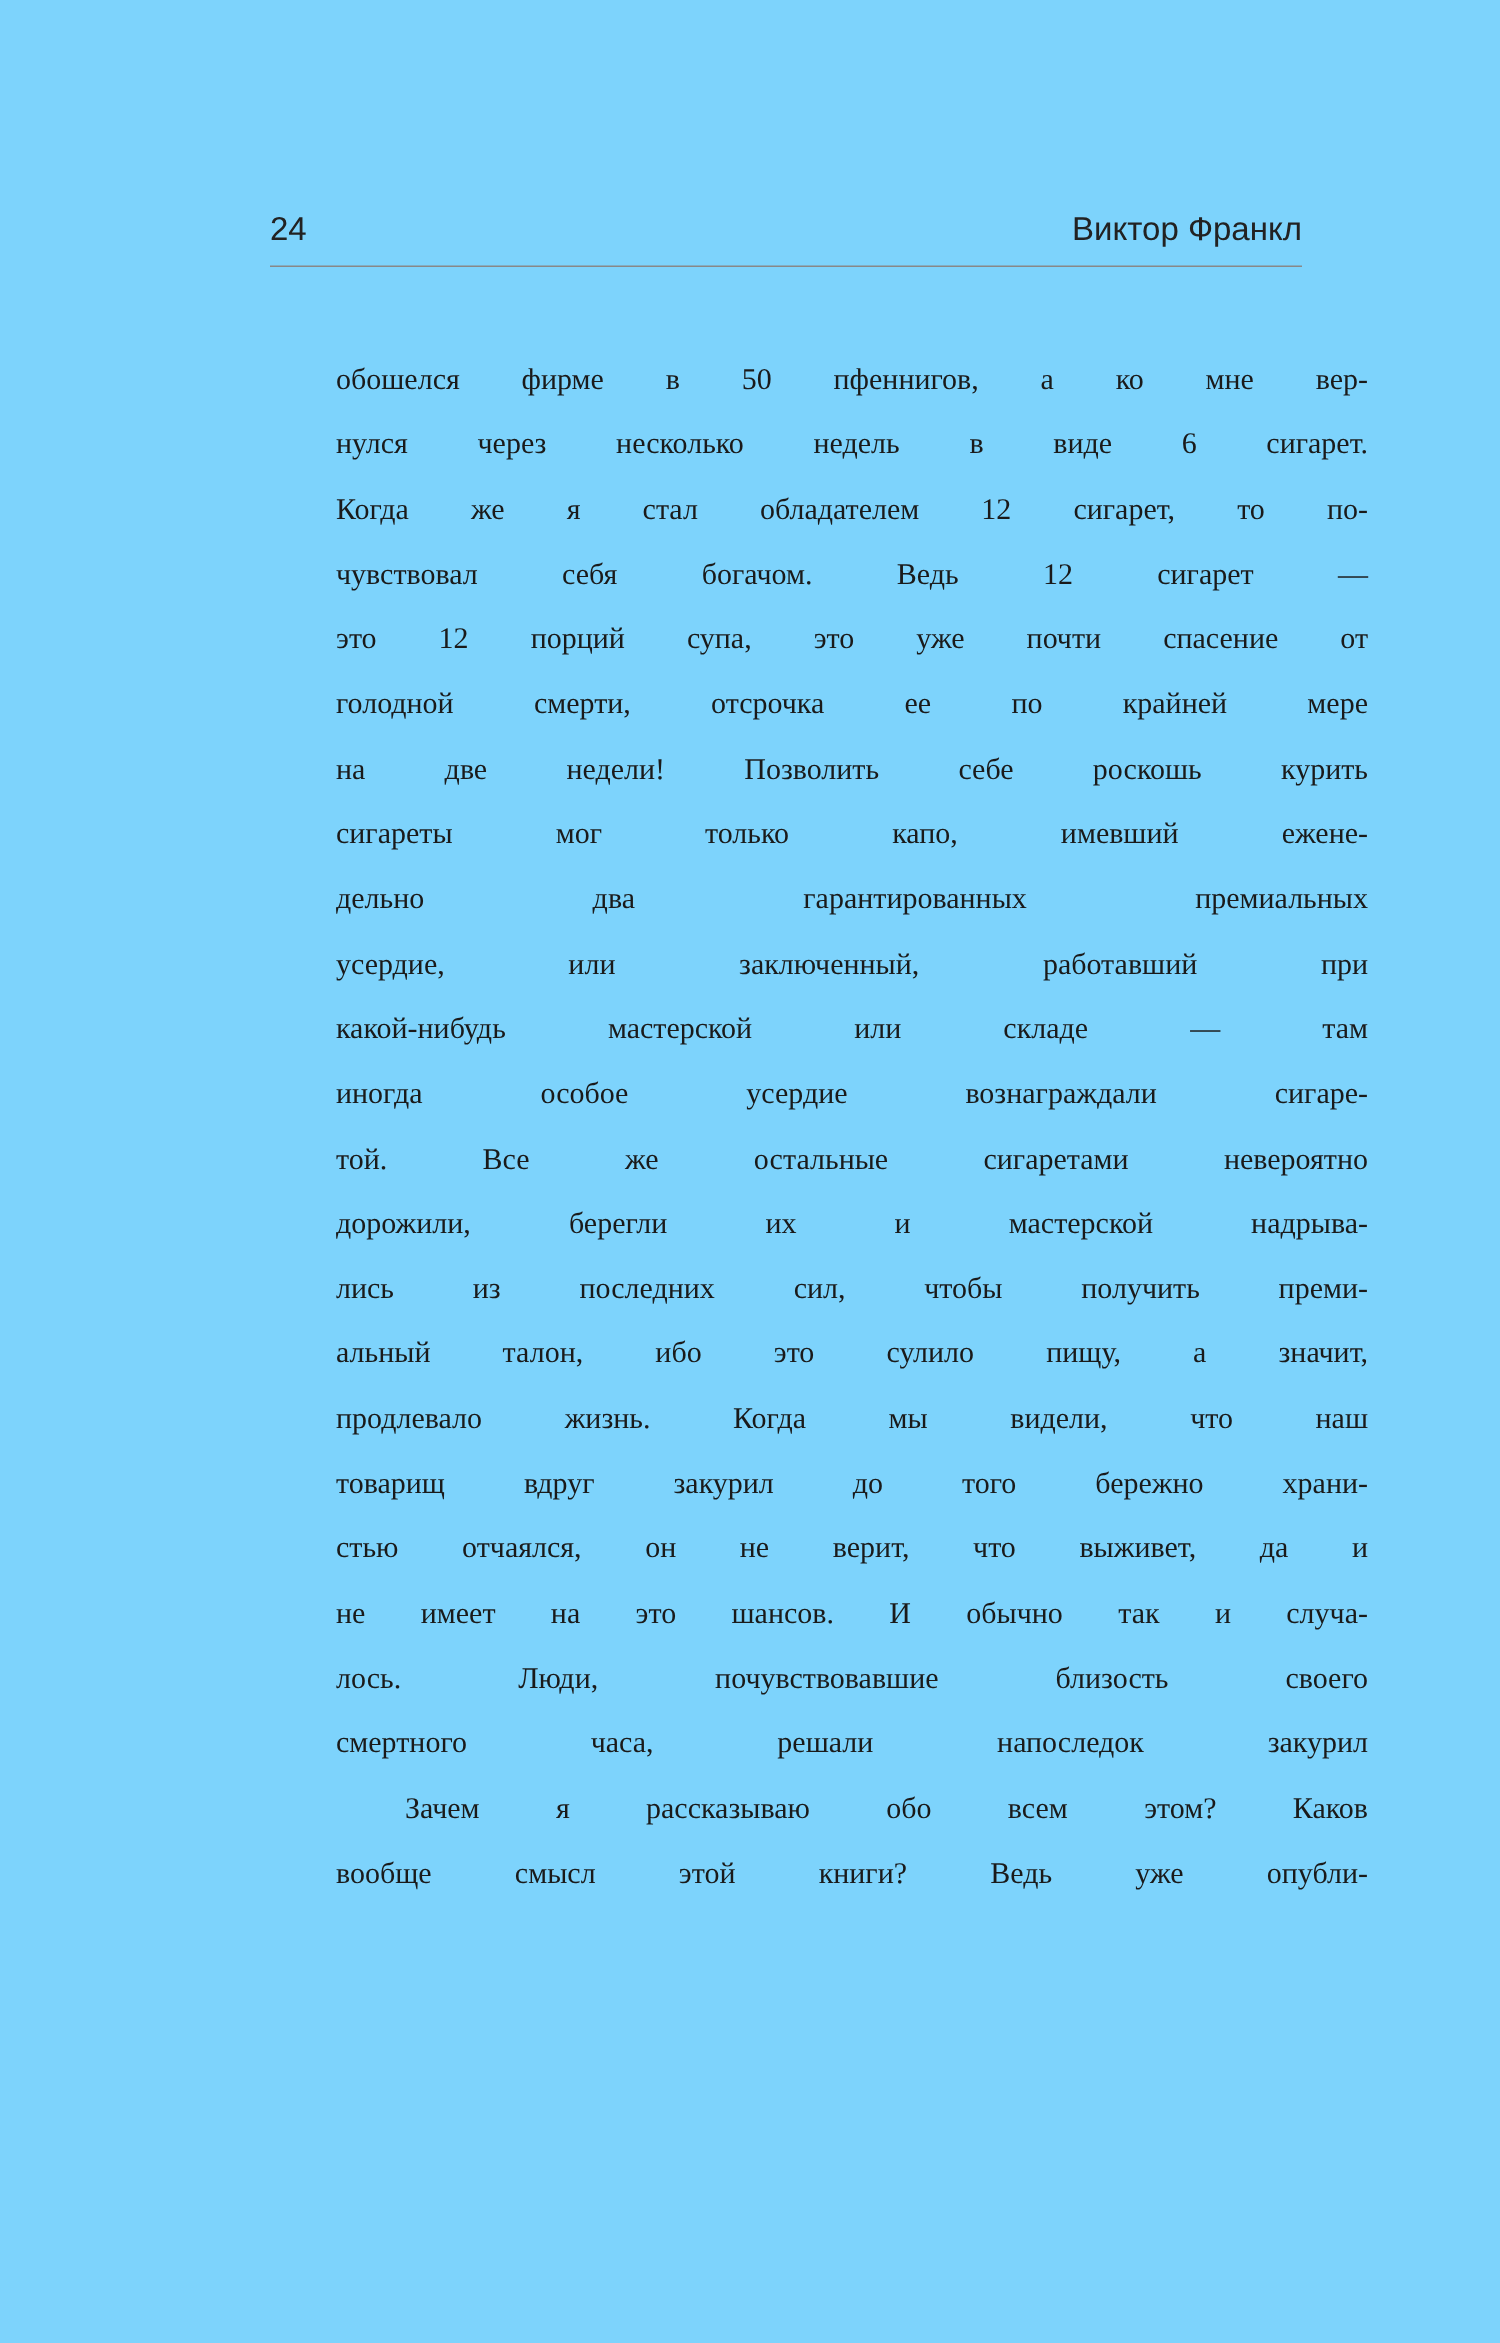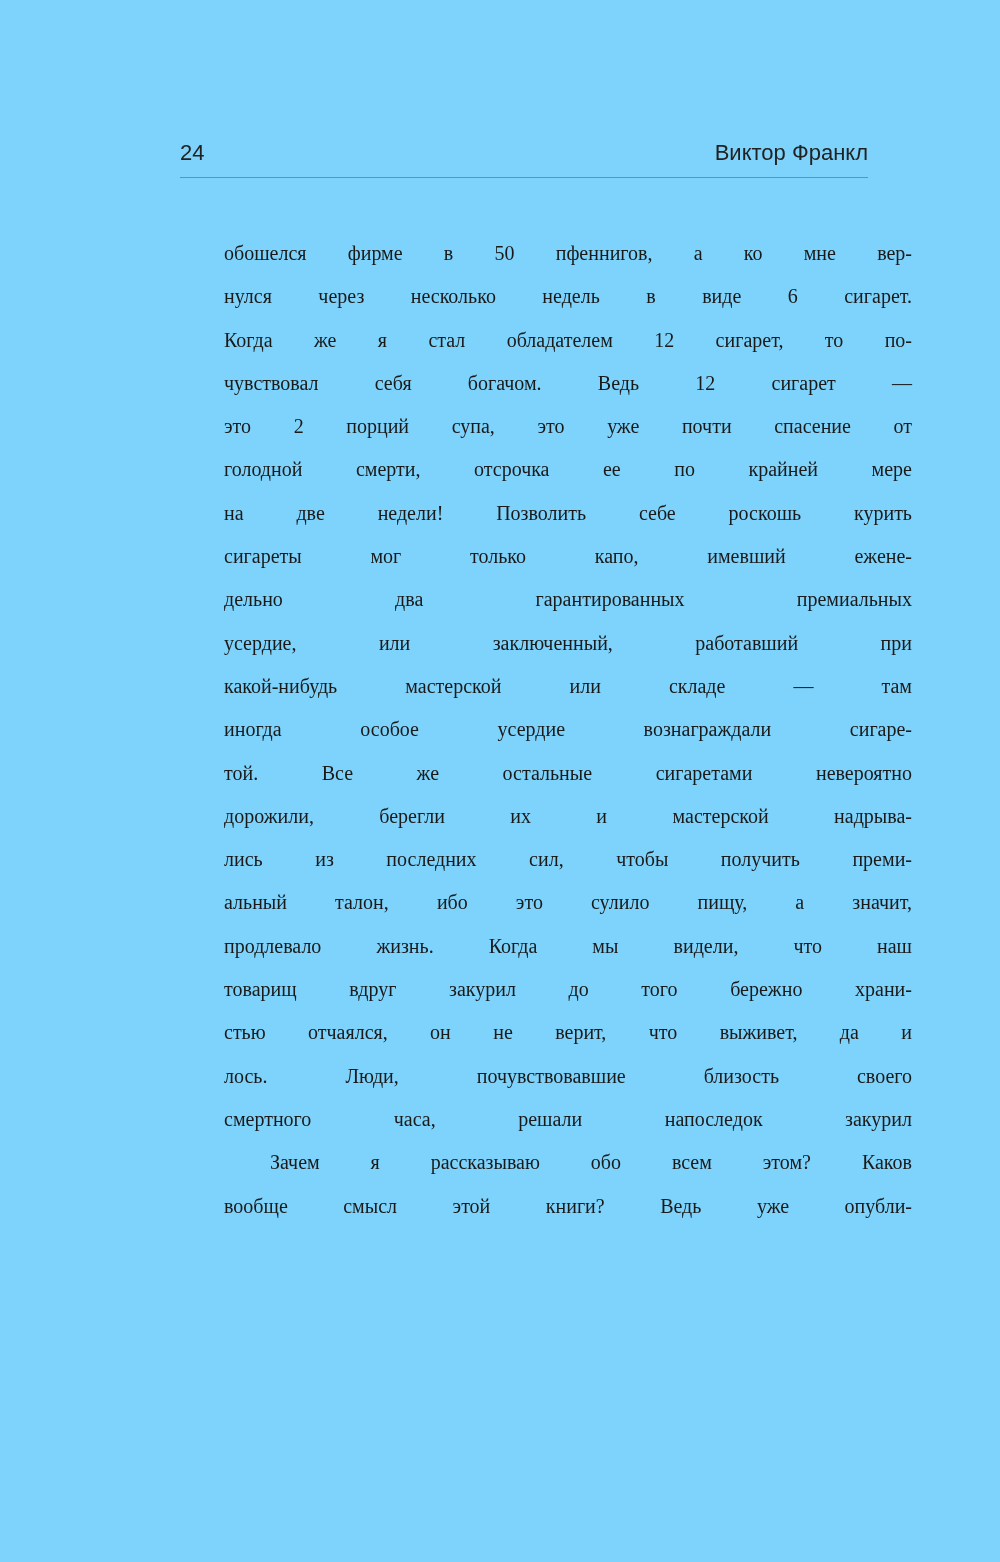--- a/index.html
+++ b/index.html
@@ -35,33 +35,34 @@
     <span>24</span>
     <span>Виктор Франкл</span>
   </div>
   <div class="header-rule"></div>
 
   <div class="body-text">
     <span class="line">обошелся фирме в 50 пфеннигов, а ко мне вер-</span>
     <span class="line">нулся через несколько недель в виде 6 сигарет.</span>
     <span class="line">Когда же я стал обладателем 12 сигарет, то по-</span>
     <span class="line">чувствовал себя богачом. Ведь 12 сигарет —</span>
-    <span class="line">это 2 порций супа, это уже почти спасение от</span>
+    <span class="line">это 12 порций супа, это уже почти спасение от</span>
     <span class="line">голодной смерти, отсрочка ее по крайней мере</span>
     <span class="line">на две недели! Позволить себе роскошь курить</span>
     <span class="line">сигареты мог только капо, имевший еженe-</span>
     <span class="line">дельно два гарантированных премиальных</span>
     <span class="line">усердие, или заключенный, работавший при</span>
     <span class="line">какой-нибудь мастерской или складе — там</span>
     <span class="line">иногда особое усердие вознаграждали сигаре-</span>
     <span class="line">той. Все же остальные сигаретами невероятно</span>
     <span class="line">дорожили, берегли их и мастерской надрыва-</span>
     <span class="line">лись из последних сил, чтобы получить преми-</span>
     <span class="line">альный талон, ибо это сулило пищу, а значит,</span>
     <span class="line">продлевало жизнь. Когда мы видели, что наш</span>
     <span class="line">товарищ вдруг закурил до того бережно храни-</span>
     <span class="line">стью отчаялся, он не верит, что выживет, да и</span>
+    <span class="line">не имеет на это шансов. И обычно так и случа-</span>
     <span class="line">лось. Люди, почувствовавшие близость своего</span>
     <span class="line">смертного часа, решали напоследок закурил</span>
     <span class="line indent">Зачем я рассказываю обо всем этом? Каков</span>
     <span class="line">вообще смысл этой книги? Ведь уже опубли-</span>
   </div>
 </div>
 
 </body></html>

